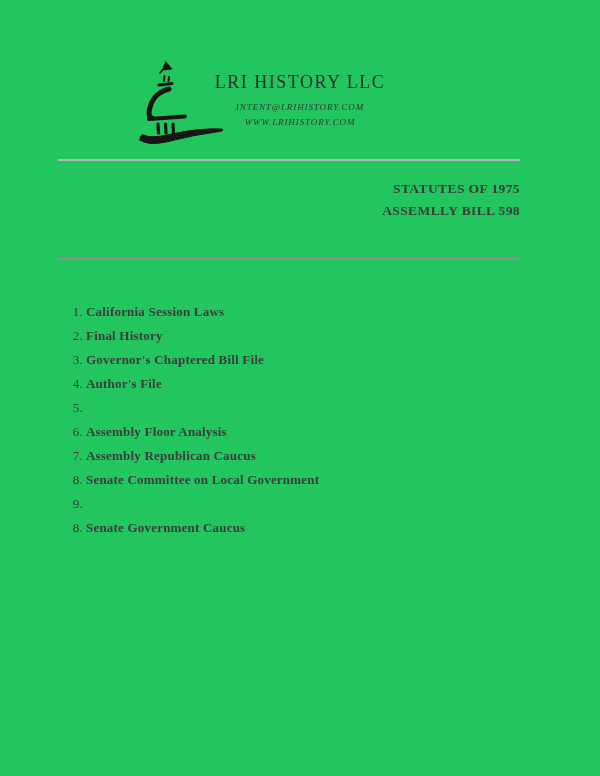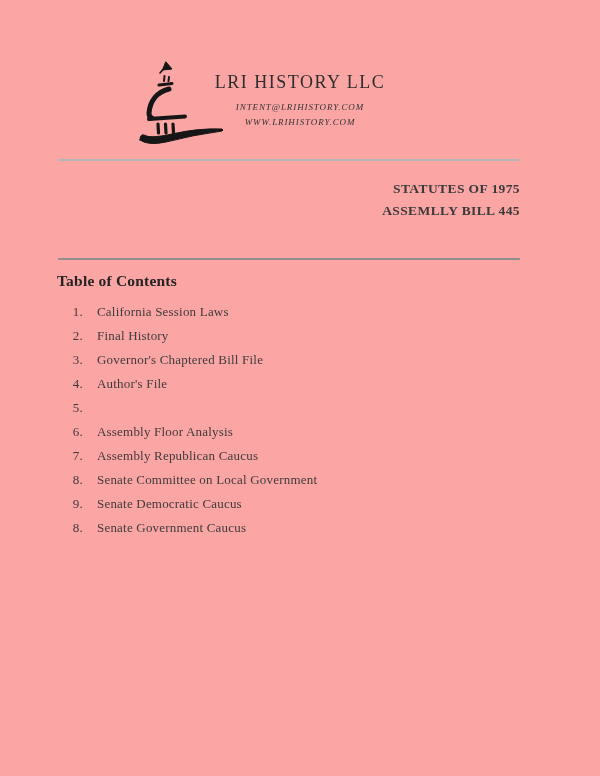--- a/index.html
+++ b/index.html
@@ -5,21 +5,21 @@
   html, body {
     margin: 0;
     padding: 0;
     background: #e8e8e8;
   }
   .page {
     position: relative;
     width: 600px;
     height: 776px;
     margin: 0 auto;
-    background: #fca5a5;
+    background: #22c55e;
     font-family: "Liberation Serif", "DejaVu Serif", serif;
     color: #3a3a3a;
     overflow: hidden;
   }
 
   
   .logo {
     position: absolute;
     left: 138px;
     top: 60px;
@@ -101,22 +101,23 @@
     font-size: 13px;
     color: #3c3c3c;
     letter-spacing: 0.2px;
   }
   .toc-num {
     width: 33px;
     text-align: right;
     flex: 0 0 auto;
   }
   .toc-label {
-    margin-left: 14px;
+    margin-left: 3px;
     white-space: nowrap;
+    font-weight: bold;
   }
 
   .logo svg path,
   .logo svg line { stroke: #161616; }
 </style>
 </head>
 <body>
 
 <div class="page">
 
@@ -148,24 +149,23 @@
     <div class="company-name">LRI HISTORY LLC</div>
     <div class="contact-line first">INTENT@LRIHISTORY.COM</div>
     <div class="contact-line">WWW.LRIHISTORY.COM</div>
   </div>
 
   <div class="rule rule-1"></div>
   <div class="rule rule-2"></div>
 
   <div class="ref-block">
     <div class="ref-line">STATUTES OF 1975</div>
-    <div class="ref-line">ASSEMLLY BILL 445</div>
+    <div class="ref-line">ASSEMLLY BILL 598</div>
   </div>
 
-  <div class="toc-title">Table of Contents</div>
 
   <ol class="toc-list">
     <li class="toc-item">
       <span class="toc-num">1.</span>
       <span class="toc-label">California Session Laws</span>
     </li>
     <li class="toc-item">
       <span class="toc-num">2.</span>
       <span class="toc-label">Final History</span>
     </li>
@@ -187,21 +187,20 @@
     <li class="toc-item">
       <span class="toc-num">7.</span>
       <span class="toc-label">Assembly Republican Caucus</span>
     </li>
     <li class="toc-item">
       <span class="toc-num">8.</span>
       <span class="toc-label">Senate Committee on Local Government</span>
     </li>
     <li class="toc-item">
       <span class="toc-num">9.</span>
-      <span class="toc-label">Senate Democratic Caucus</span>
     </li>
     <li class="toc-item">
       <span class="toc-num">8.</span>
       <span class="toc-label">Senate Government Caucus</span>
     </li>
   </ol>
 
 </div>
 
 </body></html>

